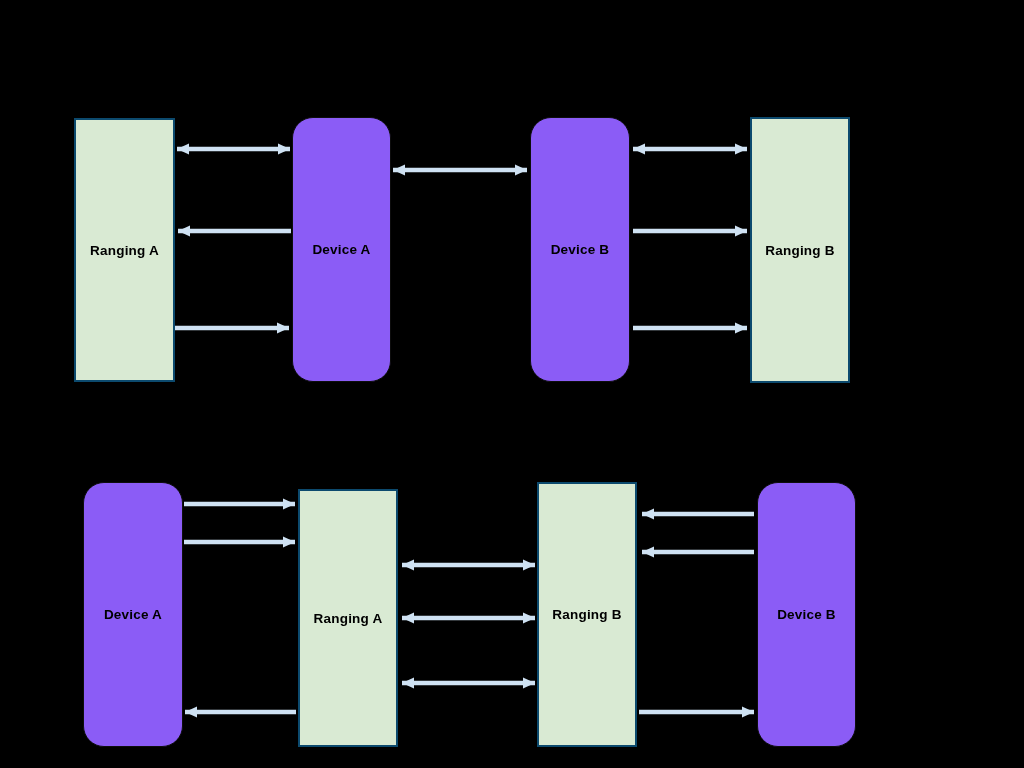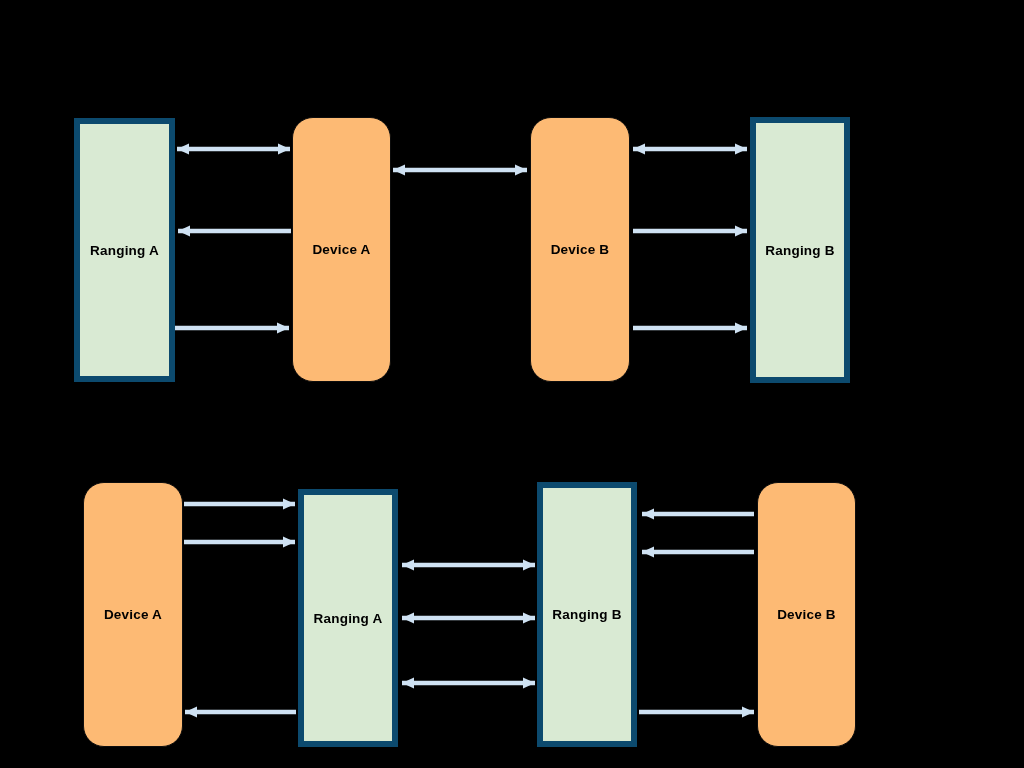--- a/index.html
+++ b/index.html
@@ -23,34 +23,34 @@
     top: 0;
     width: 1024px;
     height: 768px;
   }
   .box {
     position: absolute;
     box-sizing: border-box;
     display: flex;
     align-items: center;
     justify-content: center;
-    border: 6px solid #0c4a6e;
+    border: 2px solid #0c4a6e;
   }
   .box span {
     font-size: 13.5px;
     font-weight: bold;
     color: #000000;
     letter-spacing: 0.2px;
     white-space: nowrap;
   }
   .ranging-box {
     background: #d9ead3;
   }
   .device-box {
-    background: #fdba74;
+    background: #8b5cf6;
     border-radius: 21px;
     border: 1.5px solid #0d0d0d;
   }
   
   .t-ranging-a { left: 74px;  top: 118px; width: 101px; height: 264px; }
   .t-device-a  { left: 292px; top: 117px; width: 99px;  height: 265px; }
   .t-device-b  { left: 530px; top: 117px; width: 100px; height: 265px; }
   .t-ranging-b { left: 750px; top: 117px; width: 100px; height: 266px; }
   
   .b-device-a  { left: 83px;  top: 482px; width: 100px; height: 265px; }

